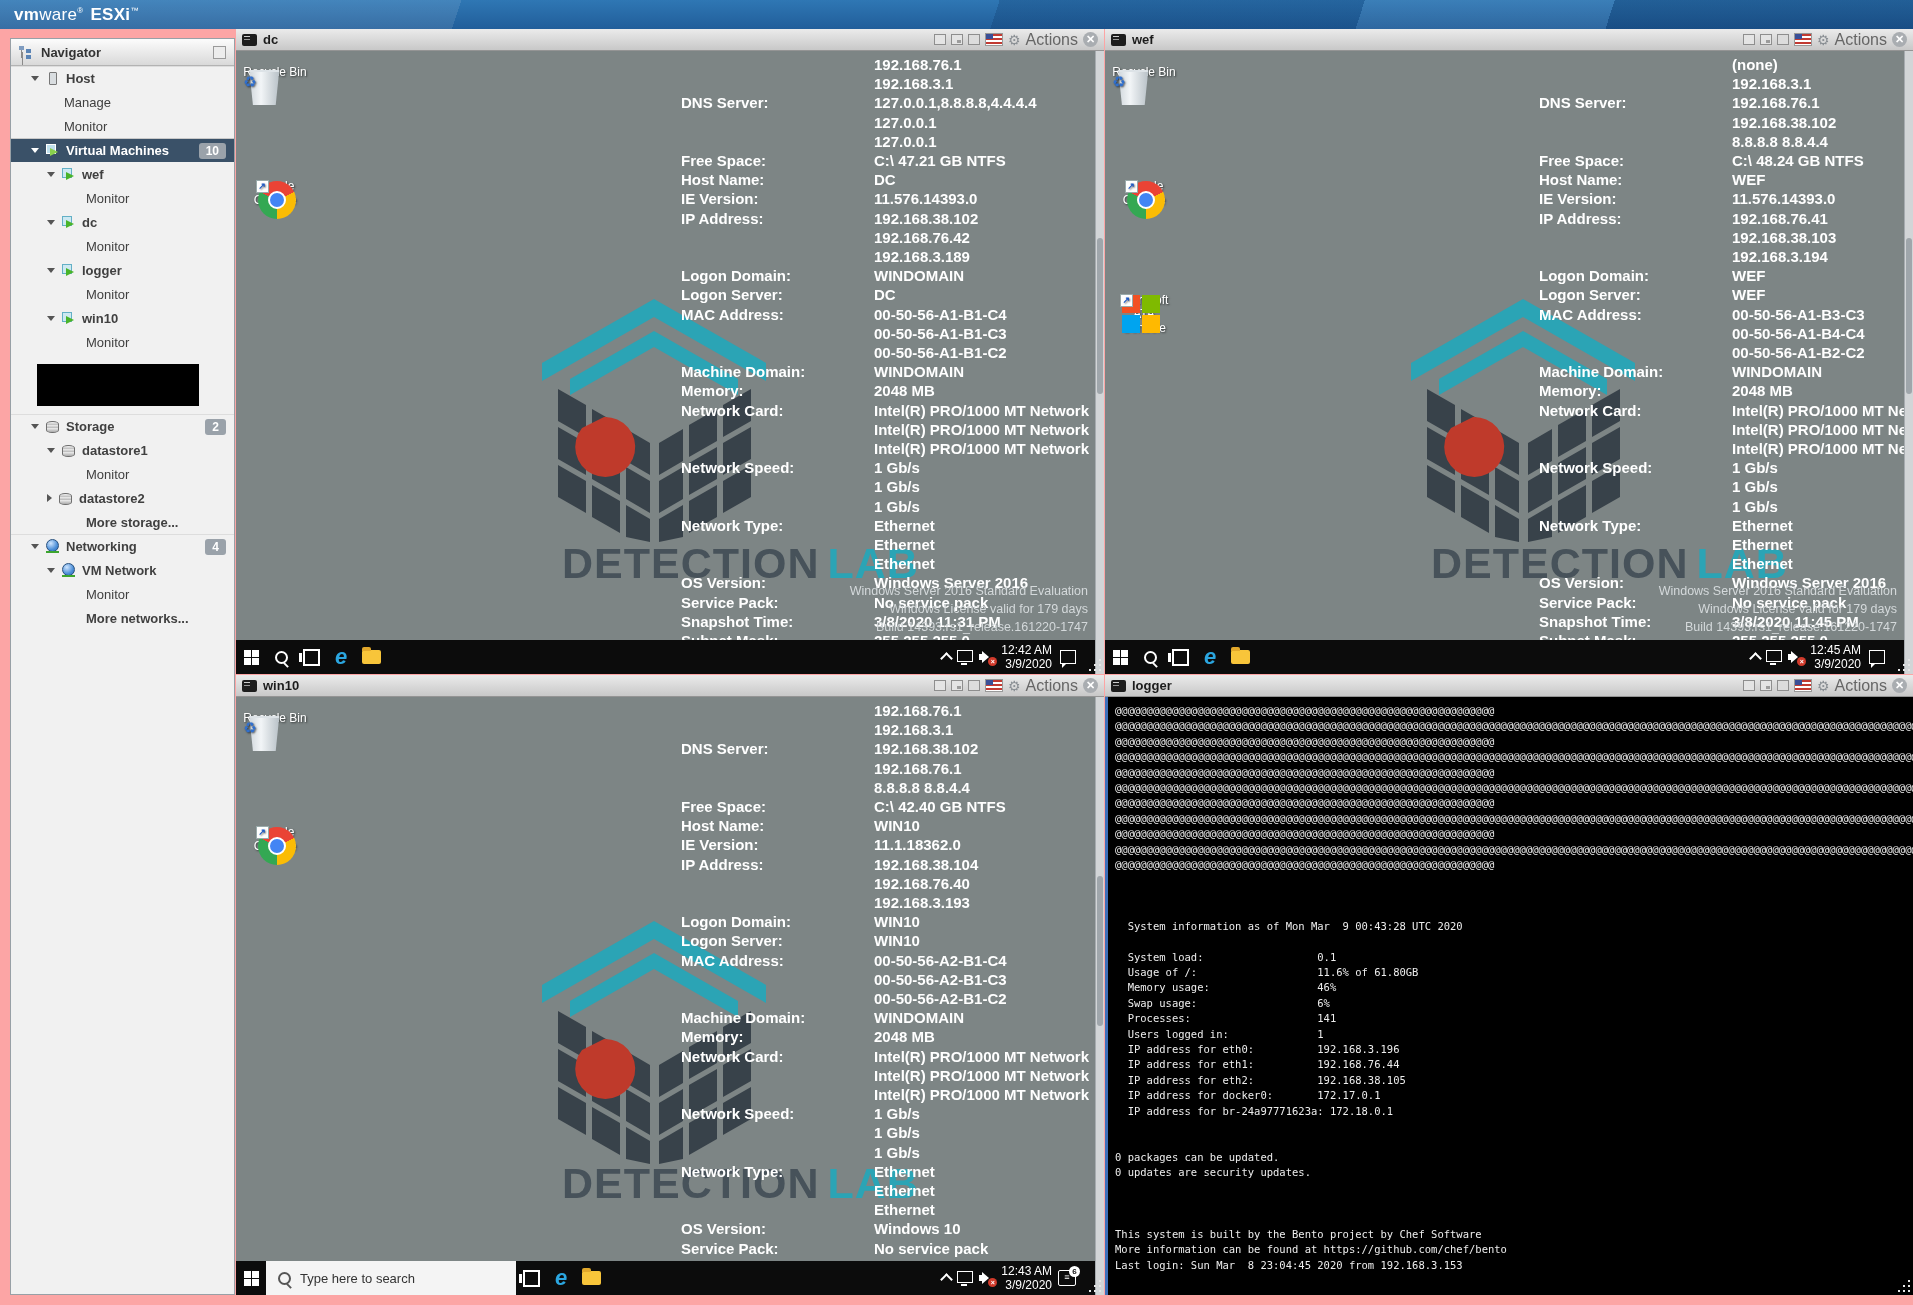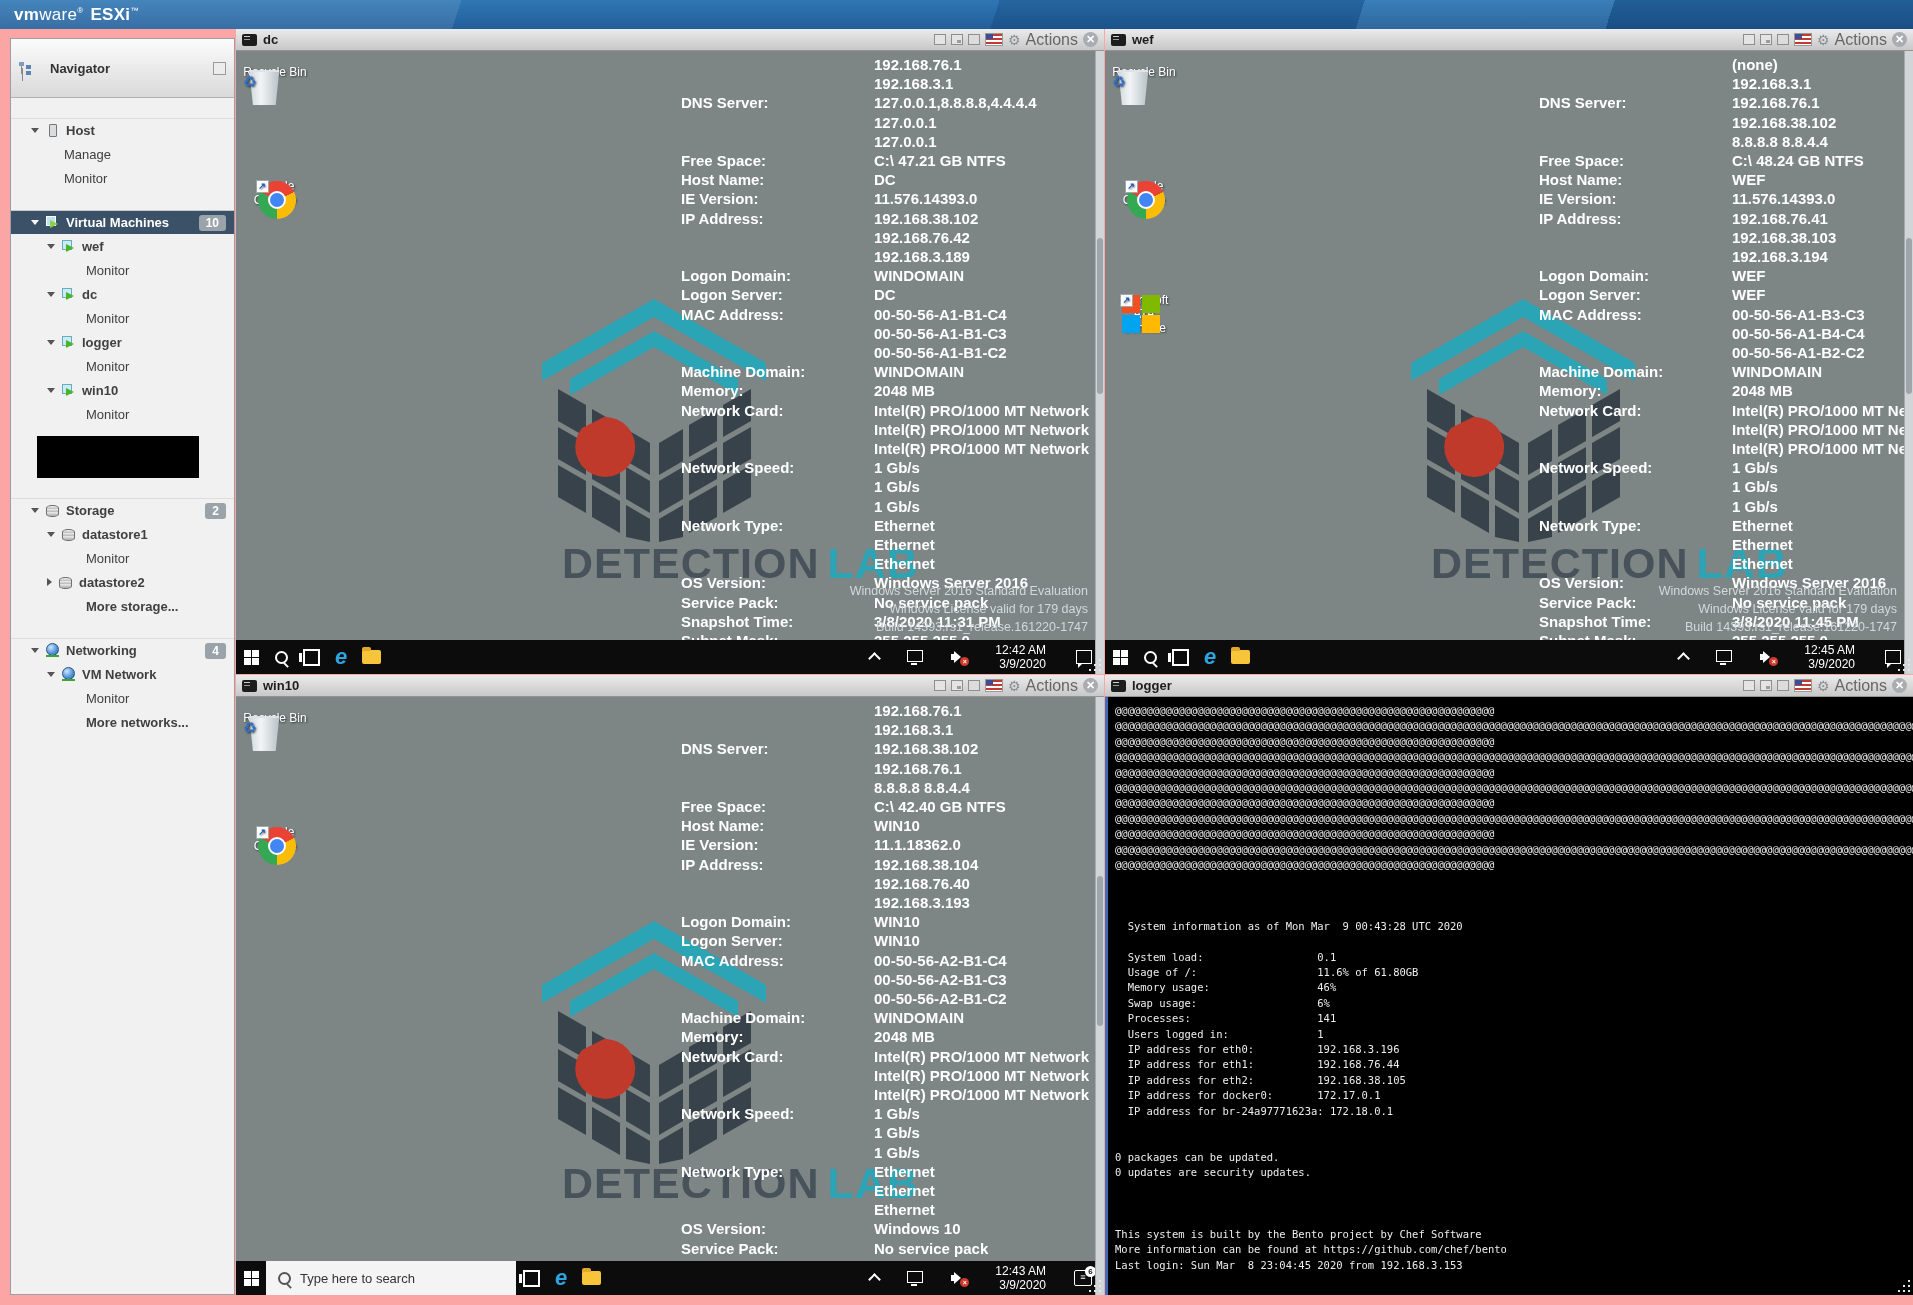--- a/index.html
+++ b/index.html
@@ -12,28 +12,28 @@
       linear-gradient(#2f77b4,#215e9a);
     display:flex;align-items:center;padding-left:14px;box-sizing:border-box;color:#fff;}
   .logo{font-size:17px;letter-spacing:.3px;}
   .logo b{font-weight:bold;}
   .logo sup{font-size:8px;}
   .logo .prod{font-weight:bold;margin-left:7px;}
   
   .nav{position:absolute;left:10px;top:38px;width:225px;height:1257px;background:#f1f1f1;
        border:1px solid #98a0a6;box-sizing:border-box;font-size:13px;color:#404040;overflow:hidden;}
   .navhead{height:26px;background:linear-gradient(#fcfcfc,#d9d9d9);border-bottom:1px solid #b3b3b3;
-       display:flex;align-items:center;gap:16px;padding:16px 8px;font-weight:bold;color:#333;}
+       display:flex;align-items:center;gap:7px;padding:0 8px;font-weight:bold;color:#333;}
   .navhead .spacer{flex:1;}
   .pinicon{width:11px;height:11px;border:1px solid #9a9a9a;background:#ececec;}
   .treeicon{width:15px;height:13px;position:relative;}
   .treeicon::before{content:"";position:absolute;left:0;top:0;width:5px;height:4px;background:#7f9cc0;box-shadow:7px 3px 0 #5b84b5,7px 9px 0 #5b84b5;}
   .treeicon::after{content:"";position:absolute;left:2px;top:4px;width:1px;height:8px;background:#8a8a8a;box-shadow:1px 2px 0 #8a8a8a,1px 7px 0 #8a8a8a;}
   .nr{height:24px;display:flex;align-items:center;gap:6px;box-sizing:border-box;}
-  .nr.sec{font-weight:bold;border-top:1px solid #ddd;margin-top:20px;}
+  .nr.sec{font-weight:bold;border-top:1px solid #ddd;}
   .nr.bld{font-weight:bold;}
   .nr.sel{background:#3a5168;color:#fff;border-top:1px solid #c9c9c9;}
   .i0{padding-left:20px;} .i1{padding-left:36px;}
   .l0{padding-left:53px;} .l1{padding-left:75px;}
   .ar{width:0;height:0;border-left:4px solid transparent;border-right:4px solid transparent;border-top:5px solid #555;flex:none;}
   .sel .ar{border-top-color:#fff;}
   .ar.r{border:0;border-top:4px solid transparent;border-bottom:4px solid transparent;border-left:5px solid #555;}
   .badge{margin-left:auto;margin-right:8px;background:#9aa2aa;color:#fff;border-radius:3px;
          padding:0 7px;height:16px;line-height:16px;font-size:12px;font-weight:bold;}
   .ic{width:15px;height:15px;flex:none;position:relative;}
@@ -102,21 +102,21 @@
   .mag{width:9px;height:9px;border:2px solid #fff;border-radius:50%;position:relative;}
   .mag::after{content:"";position:absolute;left:8px;top:9px;width:2px;height:6px;background:#fff;transform:rotate(-45deg);}
   .mag.dark{border-color:#555;} .mag.dark::after{background:#555;}
   .tview{width:13px;height:13px;border:2px solid #fff;position:relative;}
   .tview::after{content:"";position:absolute;left:-6px;top:2px;width:3px;height:9px;background:#fff;}
   .eico{font-size:22px;font-weight:bold;font-style:italic;color:#2ba6e0;line-height:22px;}
   .folder{width:19px;height:14px;background:#f8c53a;border-radius:2px;position:relative;}
   .folder::before{content:"";position:absolute;left:0;top:-3px;width:9px;height:4px;background:#e2a82b;border-radius:2px 2px 0 0;}
   .searchbox{width:250px;height:34px;background:#f4f4f4;color:#333;display:flex;align-items:center;gap:9px;
              padding-left:12px;box-sizing:border-box;font-size:13px;flex:none;}
-  .tray{margin-left:auto;display:flex;align-items:center;gap:28px;padding-right:12px;}
+  .tray{margin-left:auto;display:flex;align-items:center;gap:6px;padding-right:28px;}
   .chev{width:7px;height:7px;border-left:2px solid #fff;border-top:2px solid #fff;transform:rotate(45deg);margin-top:3px;}
   .netic{width:14px;height:10px;border:1px solid #fff;position:relative;margin-top:-2px;}
   .netic::after{content:"";position:absolute;left:3px;bottom:-4px;width:6px;height:2px;background:#fff;}
   .spk{position:relative;width:16px;height:14px;}
   .spk::before{content:"";position:absolute;left:0;top:4px;width:4px;height:6px;background:#fff;}
   .spk::after{content:"";position:absolute;left:3px;top:1px;border-left:7px solid #fff;border-top:6px solid transparent;border-bottom:6px solid transparent;}
   .spk .x{position:absolute;right:-2px;bottom:-2px;width:9px;height:9px;background:#d03a2b;border-radius:50%;
           color:#fff;font-size:7px;line-height:9px;text-align:center;font-weight:bold;}
   .clock2{font-size:12px;line-height:14px;text-align:right;}
   .acic{width:14px;height:12px;border:1px solid #fff;position:relative;margin-left:2px;}

